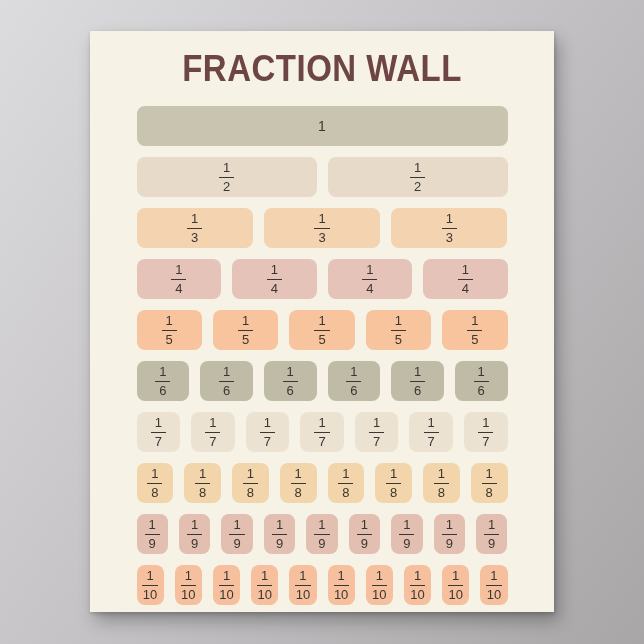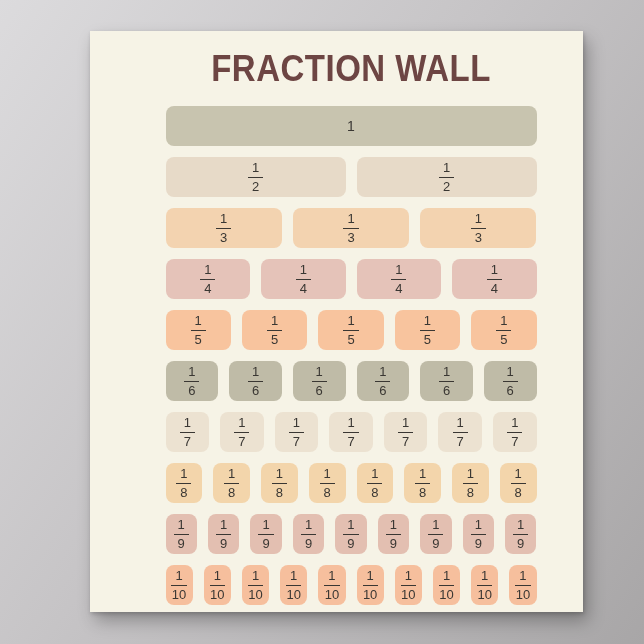--- a/index.html
+++ b/index.html
@@ -19,21 +19,20 @@
     background: linear-gradient(125deg, #dcdbdd 0%, #c6c4c6 45%, #a8a6a7 100%);
   }
   .poster {
     position: absolute;
     left: 90px;
     top: 31px;
     width: 464px;
     height: 581px;
     background: #f6f3e6;
     box-shadow: 5px 9px 16px rgba(0,0,0,0.28), 1px 2px 4px rgba(0,0,0,0.18);
-    padding-left: 29px;
   }
   .poster-title {
     margin-top: 17px;
     text-align: center;
     font-size: 33px;
     font-weight: bold;
     letter-spacing: 0.5px;
     transform: scaleY(1.1);
     transform-origin: top center;
     white-space: nowrap;

